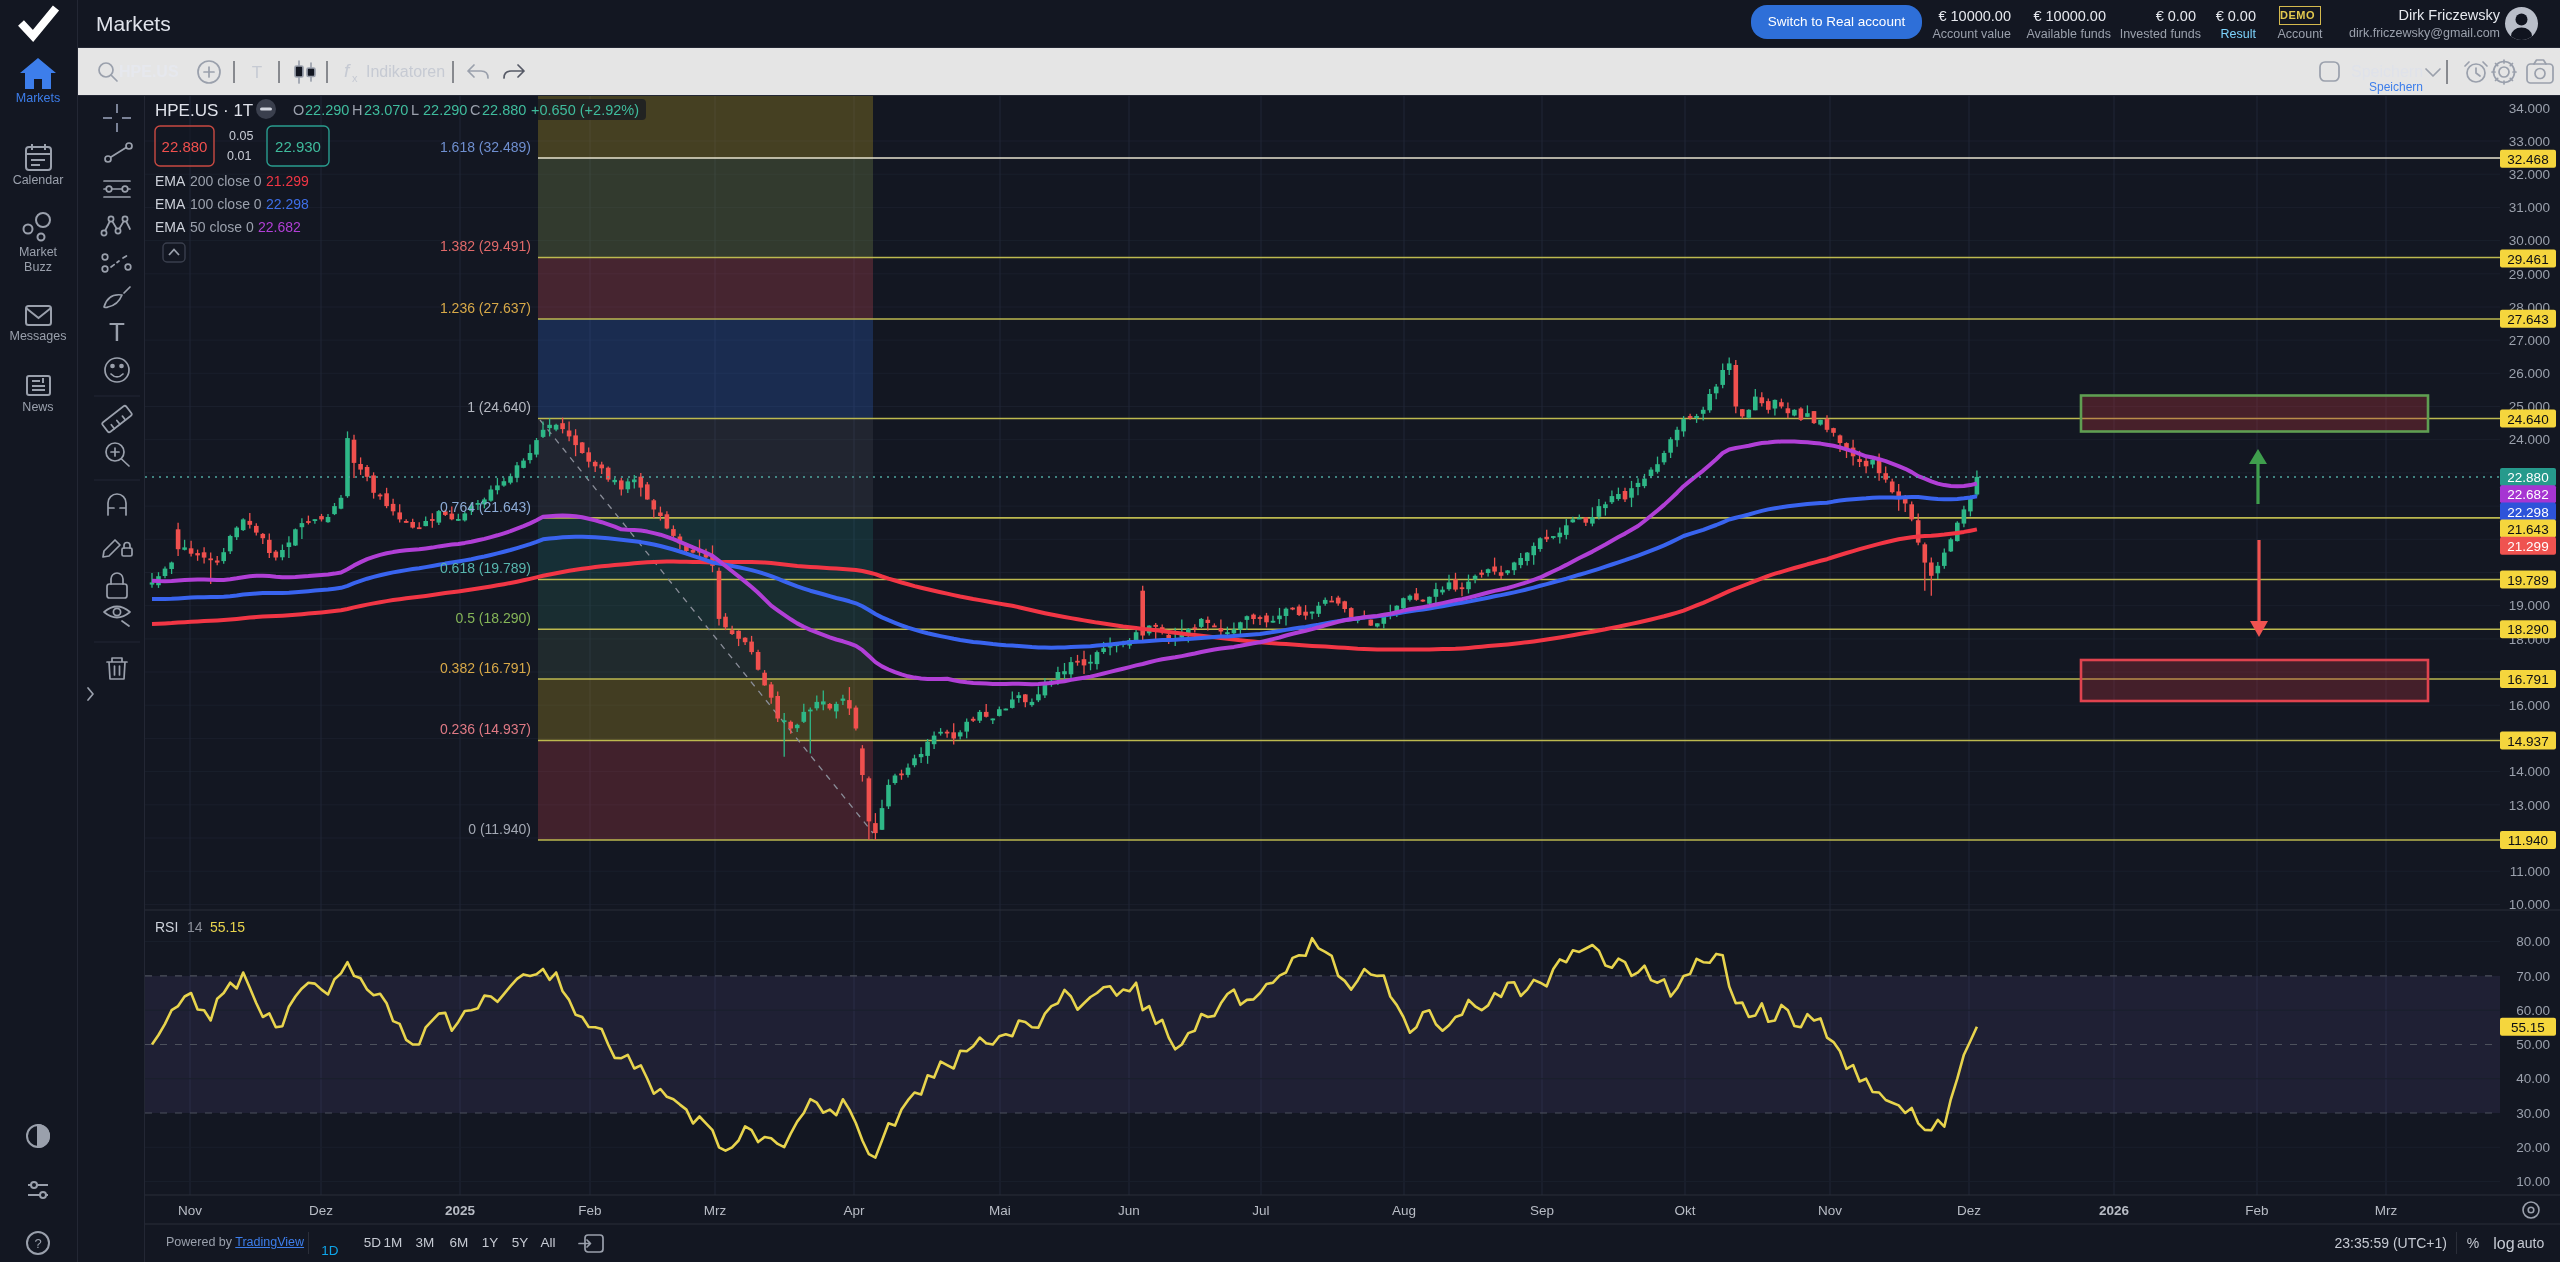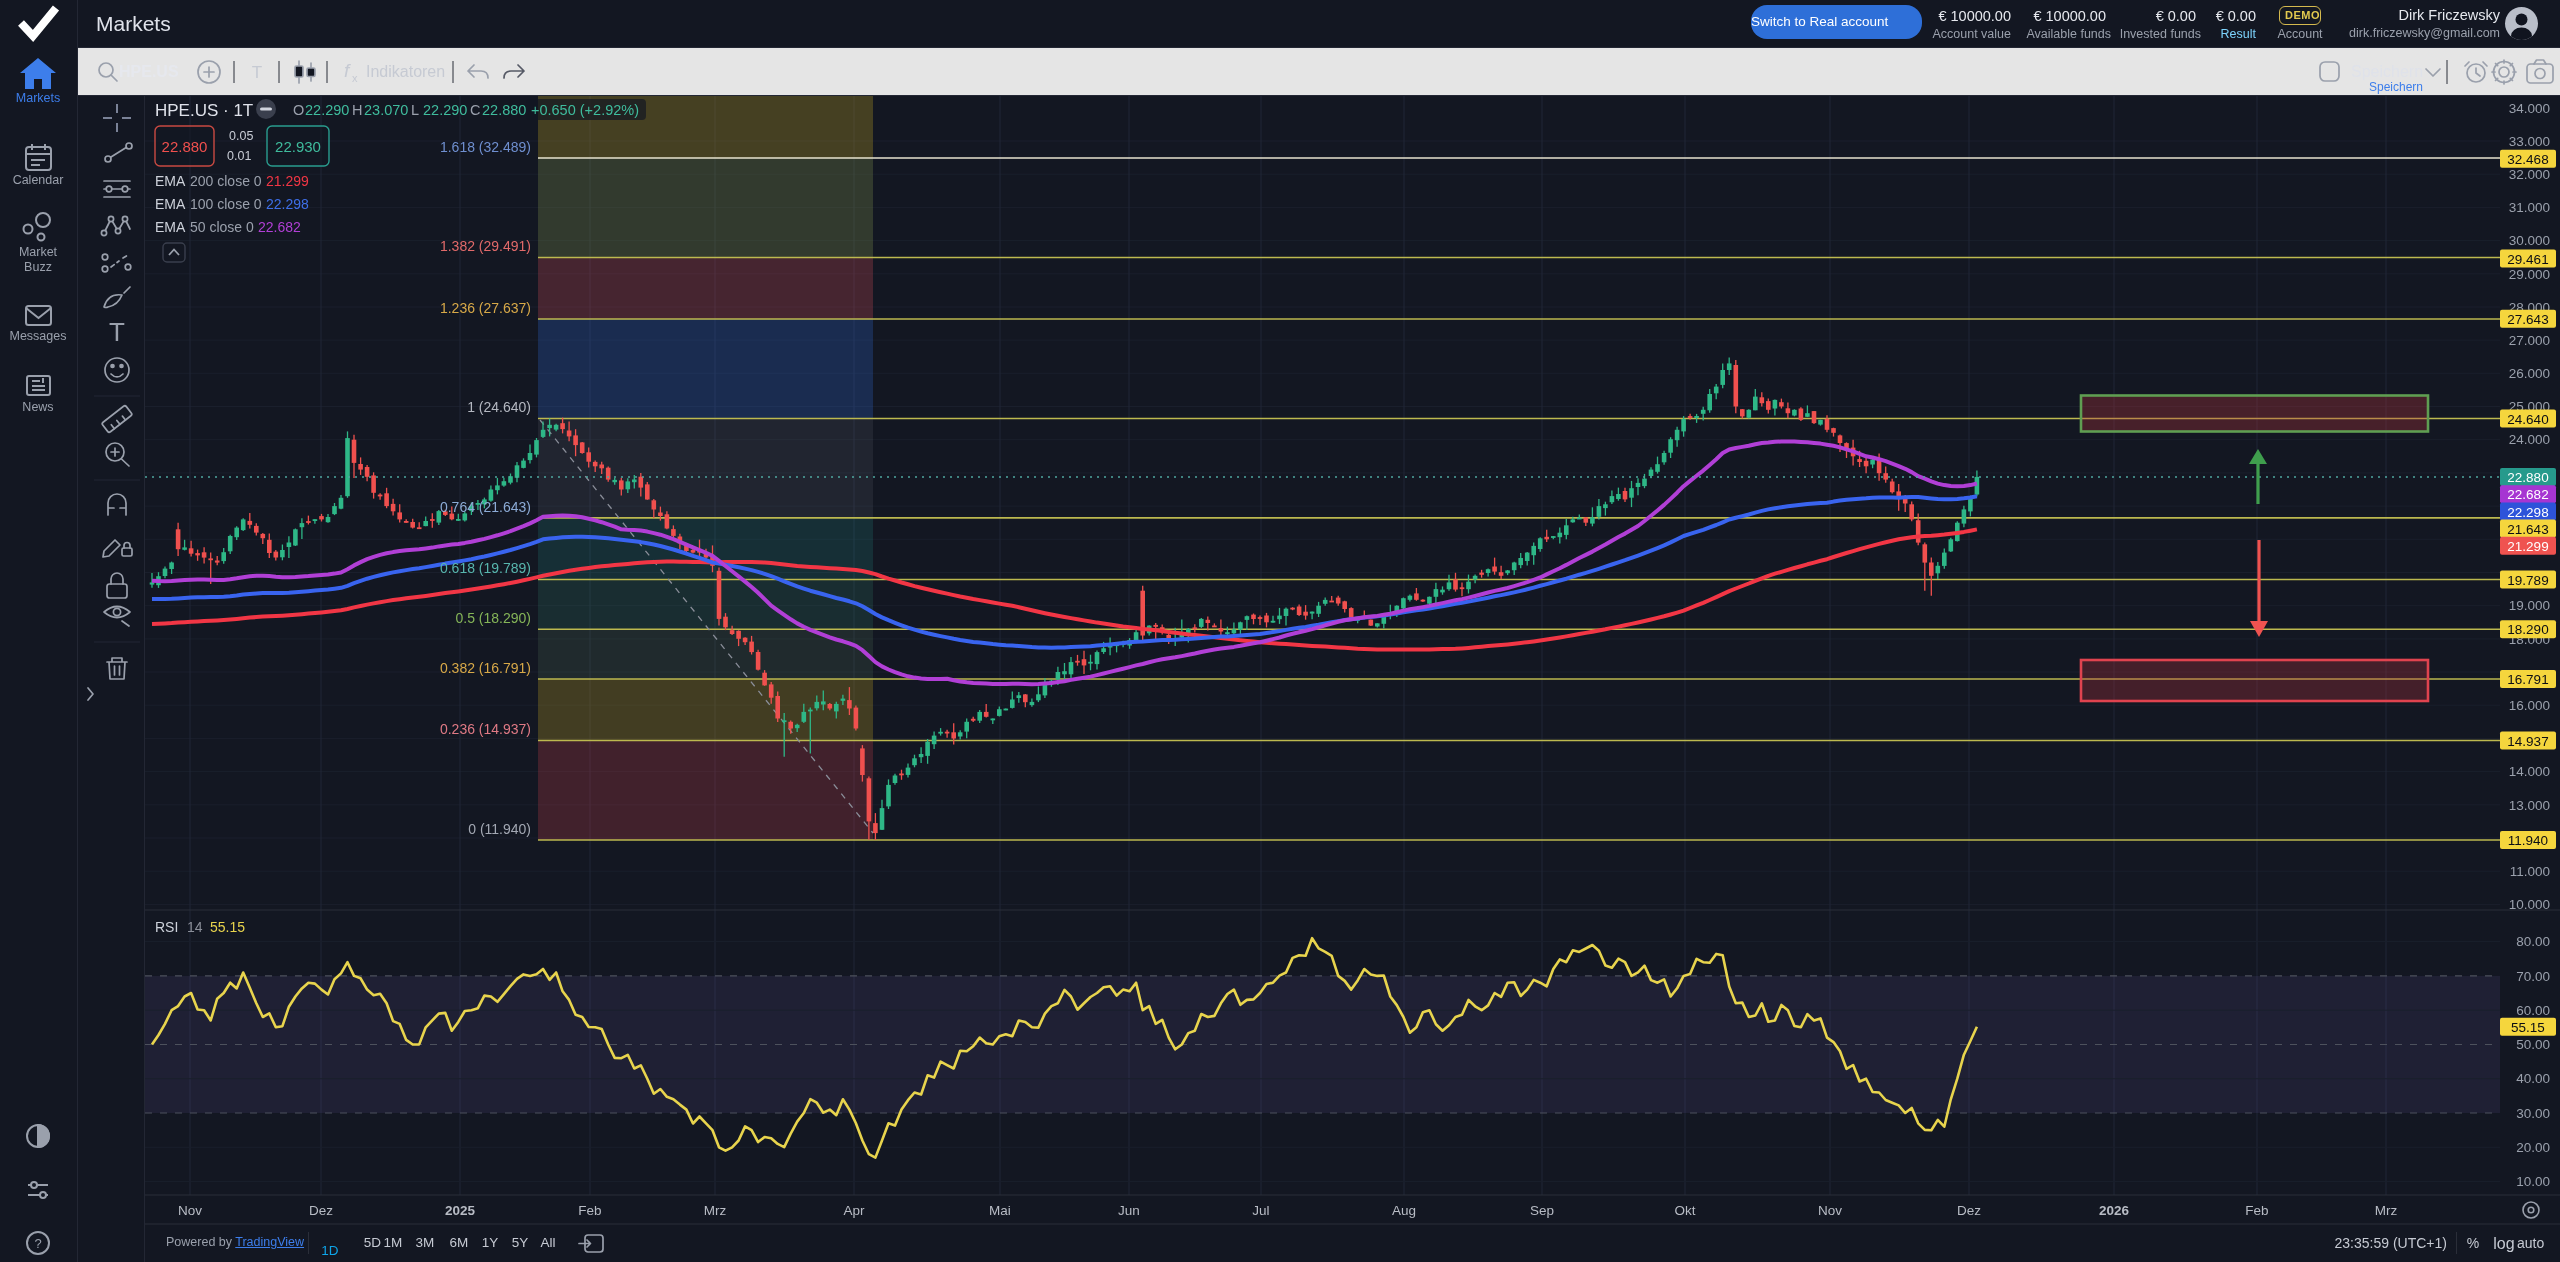--- a/index.html
+++ b/index.html
@@ -823,30 +823,30 @@
       <circle cx="34" cy="1185" r="3" fill="#131722"></circle>
         <circle cx="43" cy="1195" r="3" fill="#131722"></circle>
     </g>
     <circle cx="38" cy="1243" r="11" stroke="#9aa0ac" stroke-width="2" fill="none"></circle>
     <text x="38" y="1248" font-size="13" fill="#9aa0ac" text-anchor="middle">?</text>
   </svg>
 </div>
 
 <div class="abs" style="left:78px;top:0;width:2482px;height:48px;background:#131722;border-bottom:1px solid #232734">
   <div class="abs" style="left:18px;top:12px;font-size:21px;color:#dfe2ea">Markets</div>
-  <div class="abs" style="left:1673px;top:5px;width:171px;height:34px;background:#2e6fd8;border-radius:16px;color:#fff;font-size:13.5px;text-align:left;line-height:34px">Switch to Real account</div>
+  <div class="abs" style="left:1673px;top:5px;width:171px;height:34px;background:#2e6fd8;border-radius:16px;color:#fff;font-size:13.5px;text-align:center;line-height:34px">Switch to Real account</div>
   <div class="abs" style="left:1833px;top:8px;width:100px;text-align:right;color:#e6e8ee;font-size:14.5px">€ 10000.00</div>
   <div class="abs" style="left:1833px;top:27px;width:100px;text-align:right;color:#9aa0ac;font-size:12.5px">Account value</div>
   <div class="abs" style="left:1928px;top:8px;width:100px;text-align:right;color:#e6e8ee;font-size:14.5px">€ 10000.00</div>
   <div class="abs" style="left:1933px;top:27px;width:100px;text-align:right;color:#9aa0ac;font-size:12.5px">Available funds</div>
   <div class="abs" style="left:2048px;top:8px;width:70px;text-align:right;color:#e6e8ee;font-size:14.5px">€ 0.00</div>
   <div class="abs" style="left:2028px;top:27px;width:95px;text-align:right;color:#9aa0ac;font-size:12.5px">Invested funds</div>
   <div class="abs" style="left:2108px;top:8px;width:70px;text-align:right;color:#e6e8ee;font-size:14.5px">€ 0.00</div>
   <div class="abs" style="left:2123px;top:27px;width:55px;text-align:right;color:#7dd3fc;font-size:12.5px">Result</div>
-  <div class="abs" style="left:2201px;top:6px;width:42px;height:19px;border:1.6px solid #d4b94e;border-radius:6px;color:#e2c94f;font-size:11px;font-weight:bold;text-align:right;line-height:17px;letter-spacing:0.5px">DEMO</div>
+  <div class="abs" style="left:2201px;top:6px;width:42px;height:19px;border:1.6px solid #d4b94e;border-radius:0;color:#e2c94f;font-size:11px;font-weight:bold;text-align:left;line-height:17px;letter-spacing:0.5px">DEMO</div>
   <div class="abs" style="left:2192px;top:27px;width:60px;text-align:center;color:#9aa0ac;font-size:12.5px">Account</div>
   <div class="abs" style="left:2282px;top:7px;width:140px;text-align:right;color:#e6e8ee;font-size:14.5px">Dirk Friczewsky</div>
   <div class="abs" style="left:2252px;top:26px;width:170px;text-align:right;color:#9aa0ac;font-size:12.5px">dirk.friczewsky@gmail.com</div>
   <svg class="abs" style="left:2426px;top:6px" width="36" height="36" xmlns="http://www.w3.org/2000/svg">
     <defs>
         <clipPath id="avc">
           <circle cx="17.5" cy="17.5" r="16.5"></circle>
         </clipPath>
       </defs>
     <circle cx="17.5" cy="17.5" r="16.5" fill="#b9bec9"></circle>

